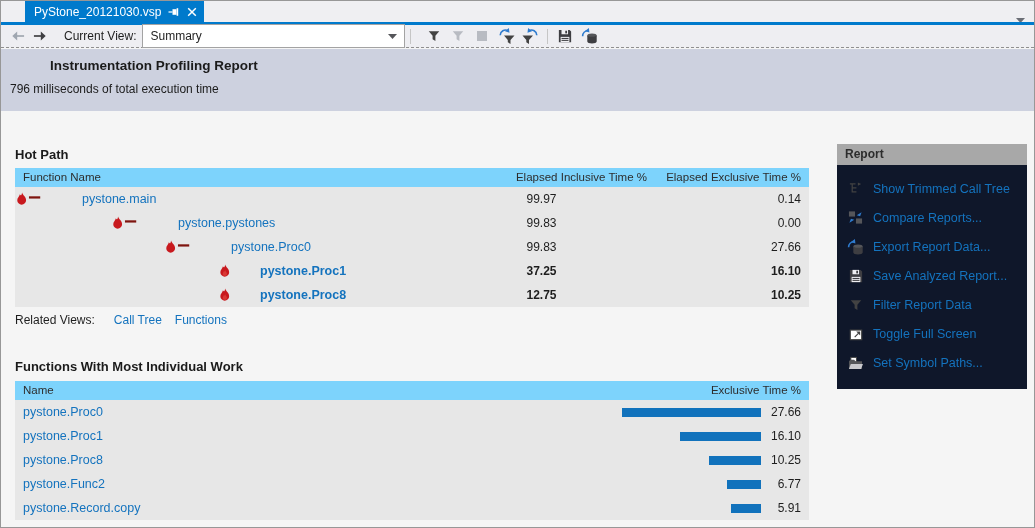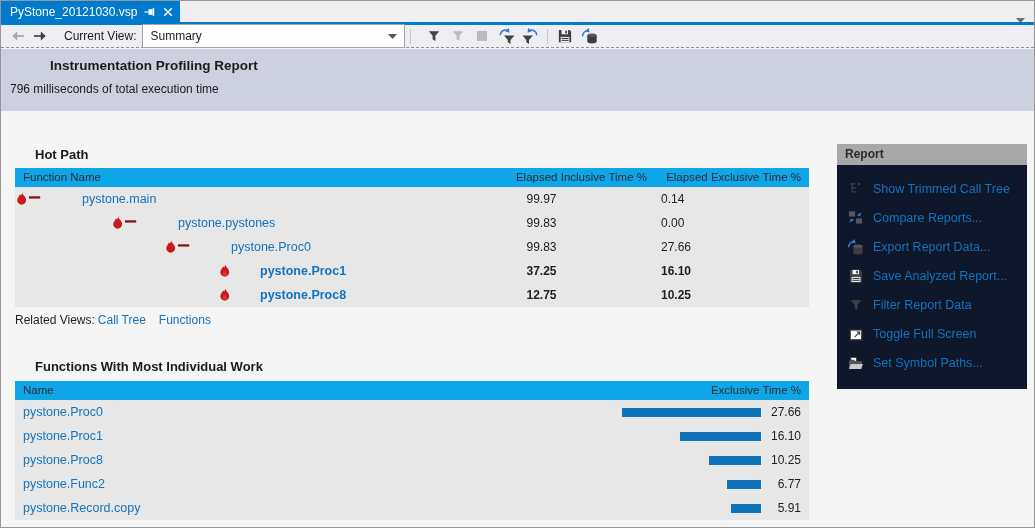--- a/index.html
+++ b/index.html
@@ -6,21 +6,21 @@
   html,body { background:#d6d6d6; }
   body { font-family:"Liberation Sans", sans-serif; }
   .window {
     position:relative; width:1035px; height:528px;
     background:#F5F5F5; border:1px solid #979797; overflow:hidden;
   }
   
   .tabbar { position:absolute; top:0; left:0; right:0; height:21px; background:#EFEFF2; }
   .tab {
     display:inline-flex; align-items:center; height:21px;
-    background:#007ACC; color:#fff; padding:0 7px 0 9px; font-size:12px; gap:7px;
+    background:#007ACC; color:#fff; padding:0 7px 0 9px; font-size:12px; gap:7px;margin-left:24px;
   }
   .tab-title { white-space:nowrap; }
   .tab .ticon { display:inline-flex; align-items:center; cursor:pointer; }
   .tabbar-caret { position:absolute; right:9px; top:8px; }
   .bluestrip { position:absolute; top:21px; left:0; right:0; height:3px; background:#007ACC; }
   
   .toolbar {
     position:absolute; top:24px; left:0; right:0; height:23px; background:#EEEEF2;
     display:flex; align-items:center; padding-left:9px; font-size:12px; color:#1E1E1E;
     border-bottom:1px dashed #8F8F8F;
@@ -34,38 +34,38 @@
   .dropdown .dd-caret { margin-left:auto; display:inline-flex; }
   .tsep { width:1px; height:15px; background:#C6C6C6; margin:0 5px; display:inline-block; }
   .toolbar-icons { display:flex; align-items:center; margin-left:6px; }
   .tbtn { width:24px; height:21px; display:inline-flex; align-items:center; justify-content:center; cursor:pointer; }
   .tbtn.dis { cursor:default; }
   
   .header-band { position:absolute; top:48px; left:0; right:0; height:62px; background:#CDD1DF; padding:9px 0 0 9px; }
   .report-title { font-size:13.5px; font-weight:bold; color:#1B1B1B;margin-left:40px; }
   .report-subtitle { font-size:12px; color:#1B1B1B; margin-top:9px; }
   
-  .section-title { position:absolute; left:14px; font-size:13px; font-weight:bold; color:#1B1B1B;margin-left:20px; }
+  .section-title { position:absolute; left:14px; font-size:13px; font-weight:bold; color:#1B1B1B; }
   .link { color:#1473BE; text-decoration:none; cursor:pointer; white-space:nowrap; }
   
   .tbl { position:absolute; left:14px; width:794px; }
-  .thead { display:flex; height:19px; background:#0ea5e9; font-size:11.5px; color:#2D2D2D; line-height:19px; }
+  .thead { display:flex; height:19px; background:#7dd3fc; font-size:11.5px; color:#2D2D2D; line-height:19px; }
   .thead .name { flex:1; padding-left:8px; }
   .thead .v1 { width:225px; text-align:right; padding-right:14px; }
   .thead .v2 { width:148px; text-align:right; padding-right:8px; }
   .hp-row, .fw-row { display:flex; height:24px; align-items:center; background:#E7E7E7; font-size:12.5px; }
   .hp-row .cell.name { flex:1; display:flex; align-items:center; overflow:hidden; }
   .hp-row .v1 { width:225px; text-align:center; padding-right:14px; font-size:12px; color:#1E1E1E; }
-  .hp-row .v2 { width:148px; text-align:left; padding-right:8px; font-size:12px; color:#1E1E1E; }
+  .hp-row .v2 { width:148px; text-align:right; padding-right:8px; font-size:12px; color:#1E1E1E; }
   .hp-row.bold .link, .hp-row.bold .v1, .hp-row.bold .v2 { font-weight:bold; }
   .icon { display:inline-flex; align-items:center; }
   .icon.flame-path { margin-right:40px; }
   .icon.flame { margin-right:26px; }
   .related { position:absolute; top:312px; left:14px; font-size:12px; color:#1E1E1E; display:flex; }
-  .related .rv-label { margin-right:3px; }
+  .related .rv-label { margin-right:19px; }
   .related .rv-link { margin-right:13px; }
   .fw-row .cell.name { flex:1; padding-left:8px; }
   .fw-row .barcell { width:146px; position:relative; height:100%; }
   .fw-row .bar { position:absolute; right:0; top:7.5px; height:9px; background:#1172BC; }
   .fw-row .val { width:48px; text-align:right; padding-right:8px; font-size:12px; color:#1E1E1E; }
   
   .report-panel { position:absolute; left:836px; top:143px; width:190px; }
   .panel-header { height:21px; background:#A8A8A8; font-size:12px; font-weight:bold; color:#2D2D2D; line-height:21px; padding-left:8px; }
   .panel-body { background:#0f172a; padding:9px 0 12px 0; }
   .rp-item { display:flex; align-items:center; height:29px; padding-left:10px; cursor:pointer; }

